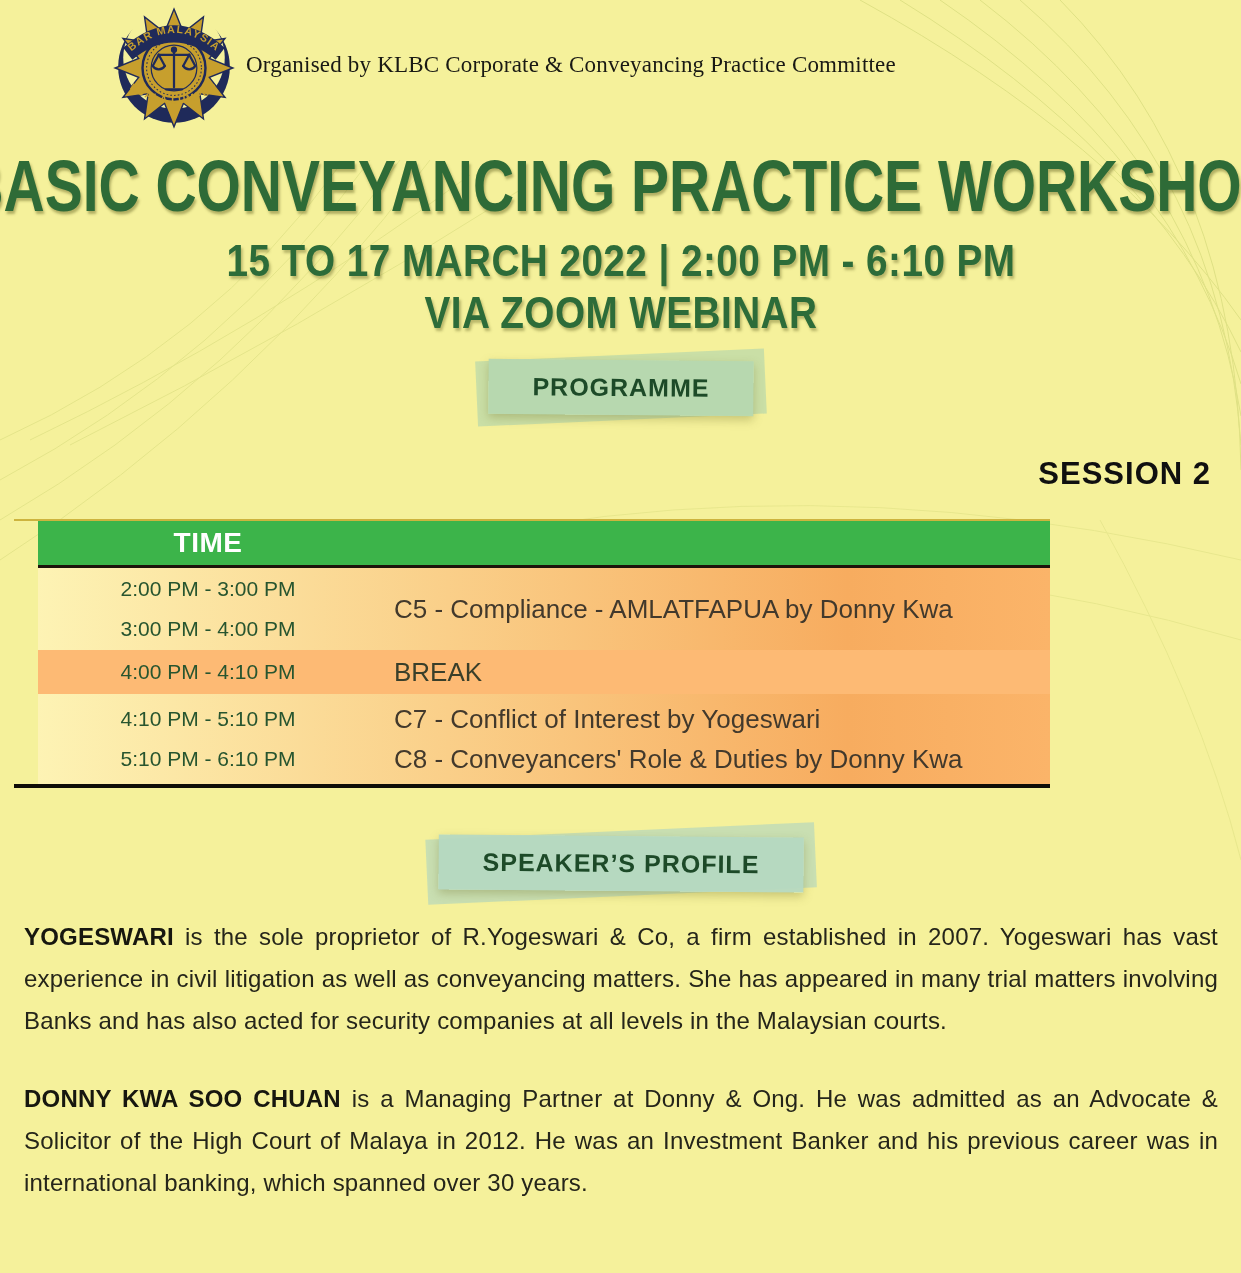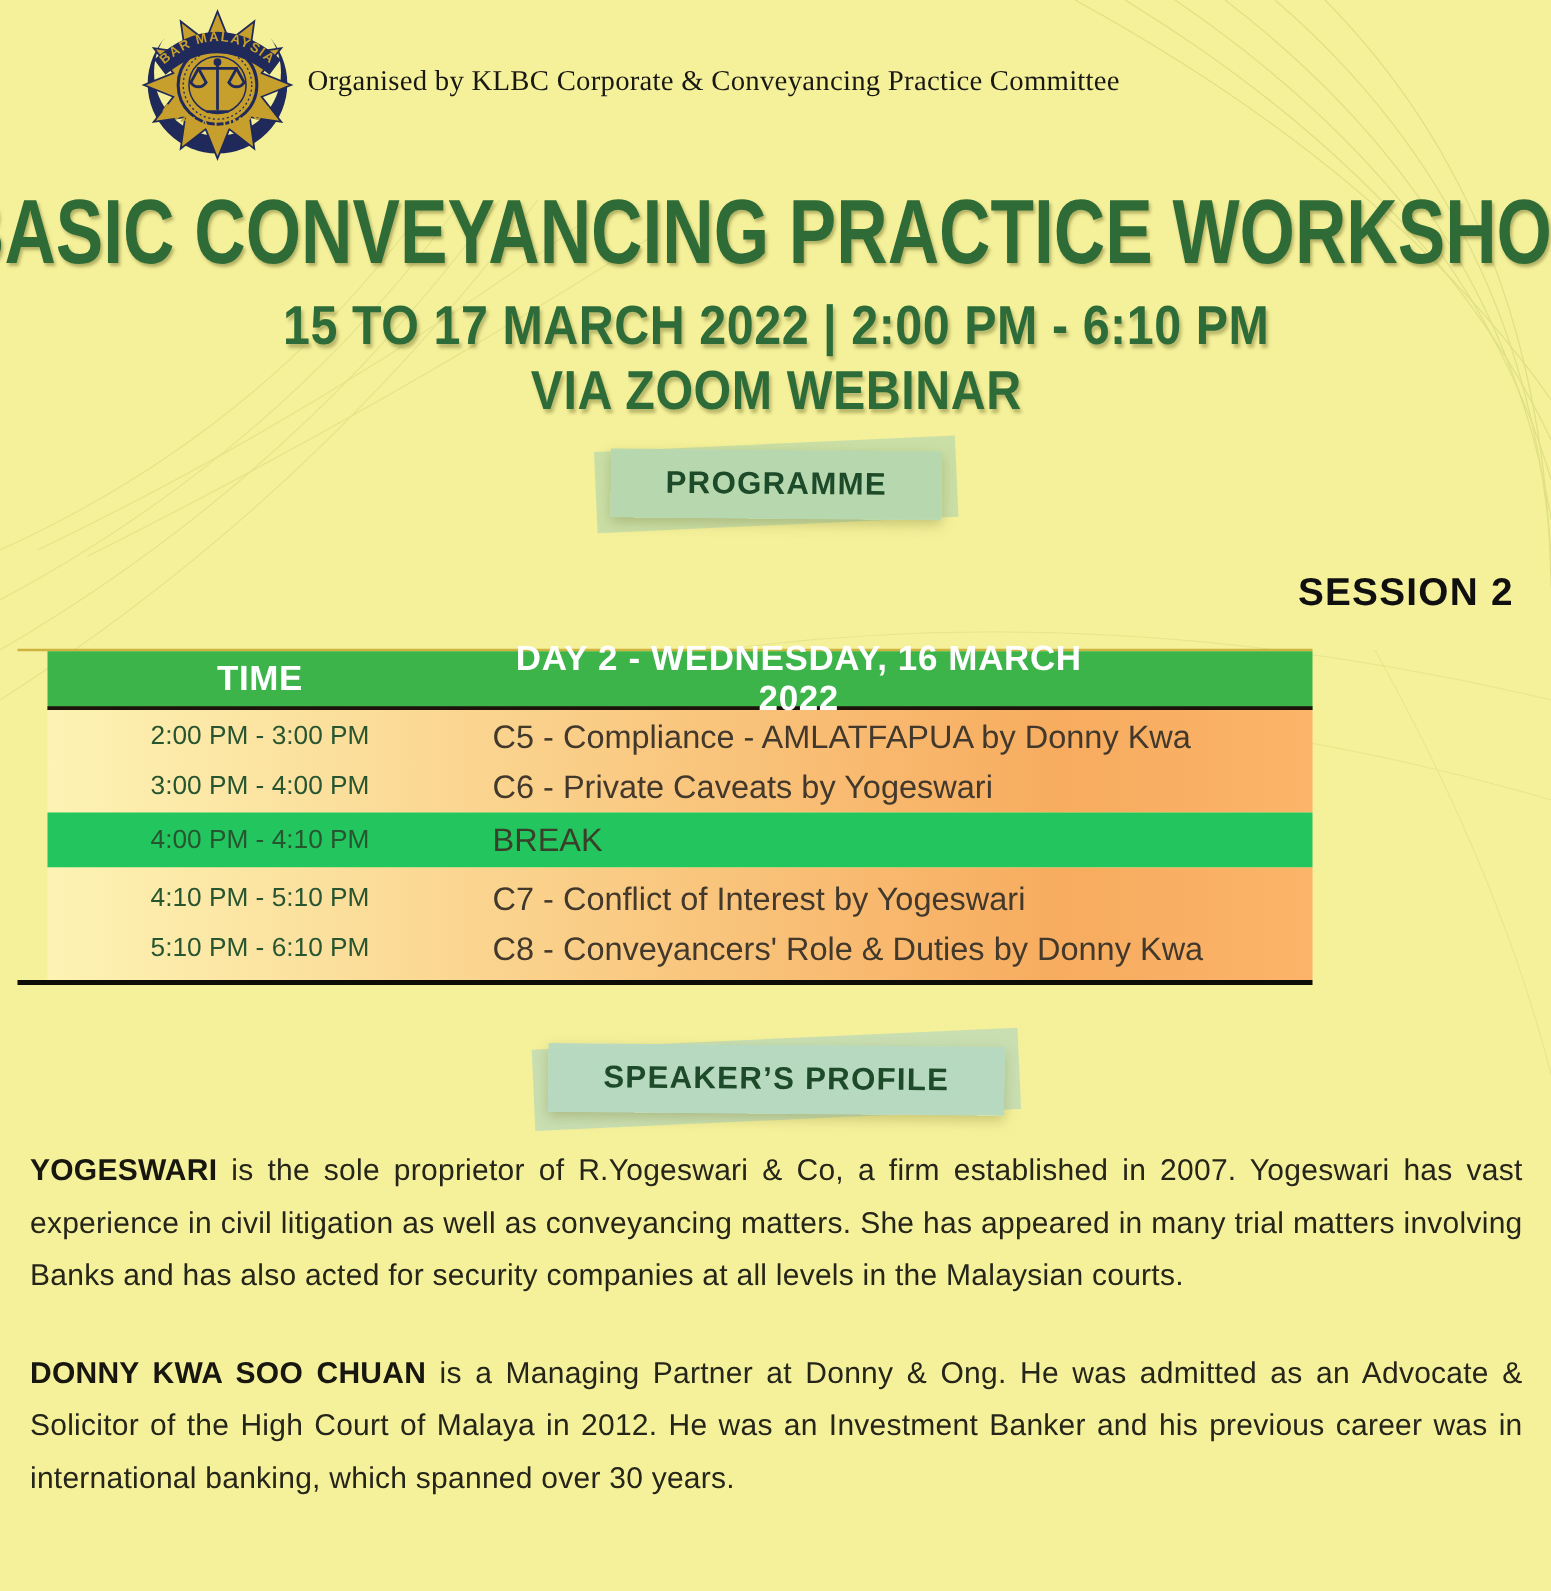--- a/index.html
+++ b/index.html
@@ -73,21 +73,21 @@
   .thead {
     display:flex; align-items:center; height:44px;
     background:#3cb44a; border-bottom:3px solid #1d130b; color:#ffffff;
   }
   .th-time { width:340px; text-align:center; font-size:28px; font-weight:bold; letter-spacing:0.5px; }
   .th-day  { flex:1; text-align:center; padding-right:150px; font-size:28px; font-weight:bold; letter-spacing:0.5px; }
   .trow { display:flex; align-items:center; }
   .row-grad { background:linear-gradient(90deg,#fdf3b4 0%, #f7ac5f 80%, #fbb469 100%); }
   .row-h1 { height:82px; }
   .row-h2 { height:90px; }
-  .break-row { height:44px; background:#22c55e; }
+  .break-row { height:44px; background:#fdba74; }
   .cell-times { width:340px; text-align:center; font-size:21px; color:#27552f; line-height:40px; }
   .cell-items { flex:1; padding-left:16px; font-size:26px; color:#42392c; line-height:40px; }
   .break-row .cell-items { color:#3a3f2a; }
 
   
   .bios { position:absolute; top:916px; left:24px; width:1194px; z-index:2; }
   .bio {
     margin:0; font-size:24px; line-height:42px; text-align:justify;
     color:#25251a; letter-spacing:0.2px;
   }
@@ -172,31 +172,29 @@
   <div class="badge badge-programme">
     <div class="layer-back"></div>
     <div class="face">PROGRAMME</div>
   </div>
 
   <div class="session-label">SESSION 2</div>
 
   <div class="ptable">
     <div class="thead">
       <div class="th-time">TIME</div>
-      <div class="th-day">DAY 2 - WEDNESDAY, 16 MARCH 2022</div>
     </div>
 
     <div class="trow row-grad row-h1">
       <div class="cell-times">
         <div>2:00 PM - 3:00 PM</div>
         <div>3:00 PM - 4:00 PM</div>
       </div>
       <div class="cell-items">
         <div>C5 - Compliance - AMLATFAPUA by Donny Kwa</div>
-        <div>C6 - Private Caveats by Yogeswari</div>
       </div>
     </div>
 
     <div class="trow break-row">
       <div class="cell-times">
         <div>4:00 PM - 4:10 PM</div>
       </div>
       <div class="cell-items">
         <div>BREAK</div>
       </div>

